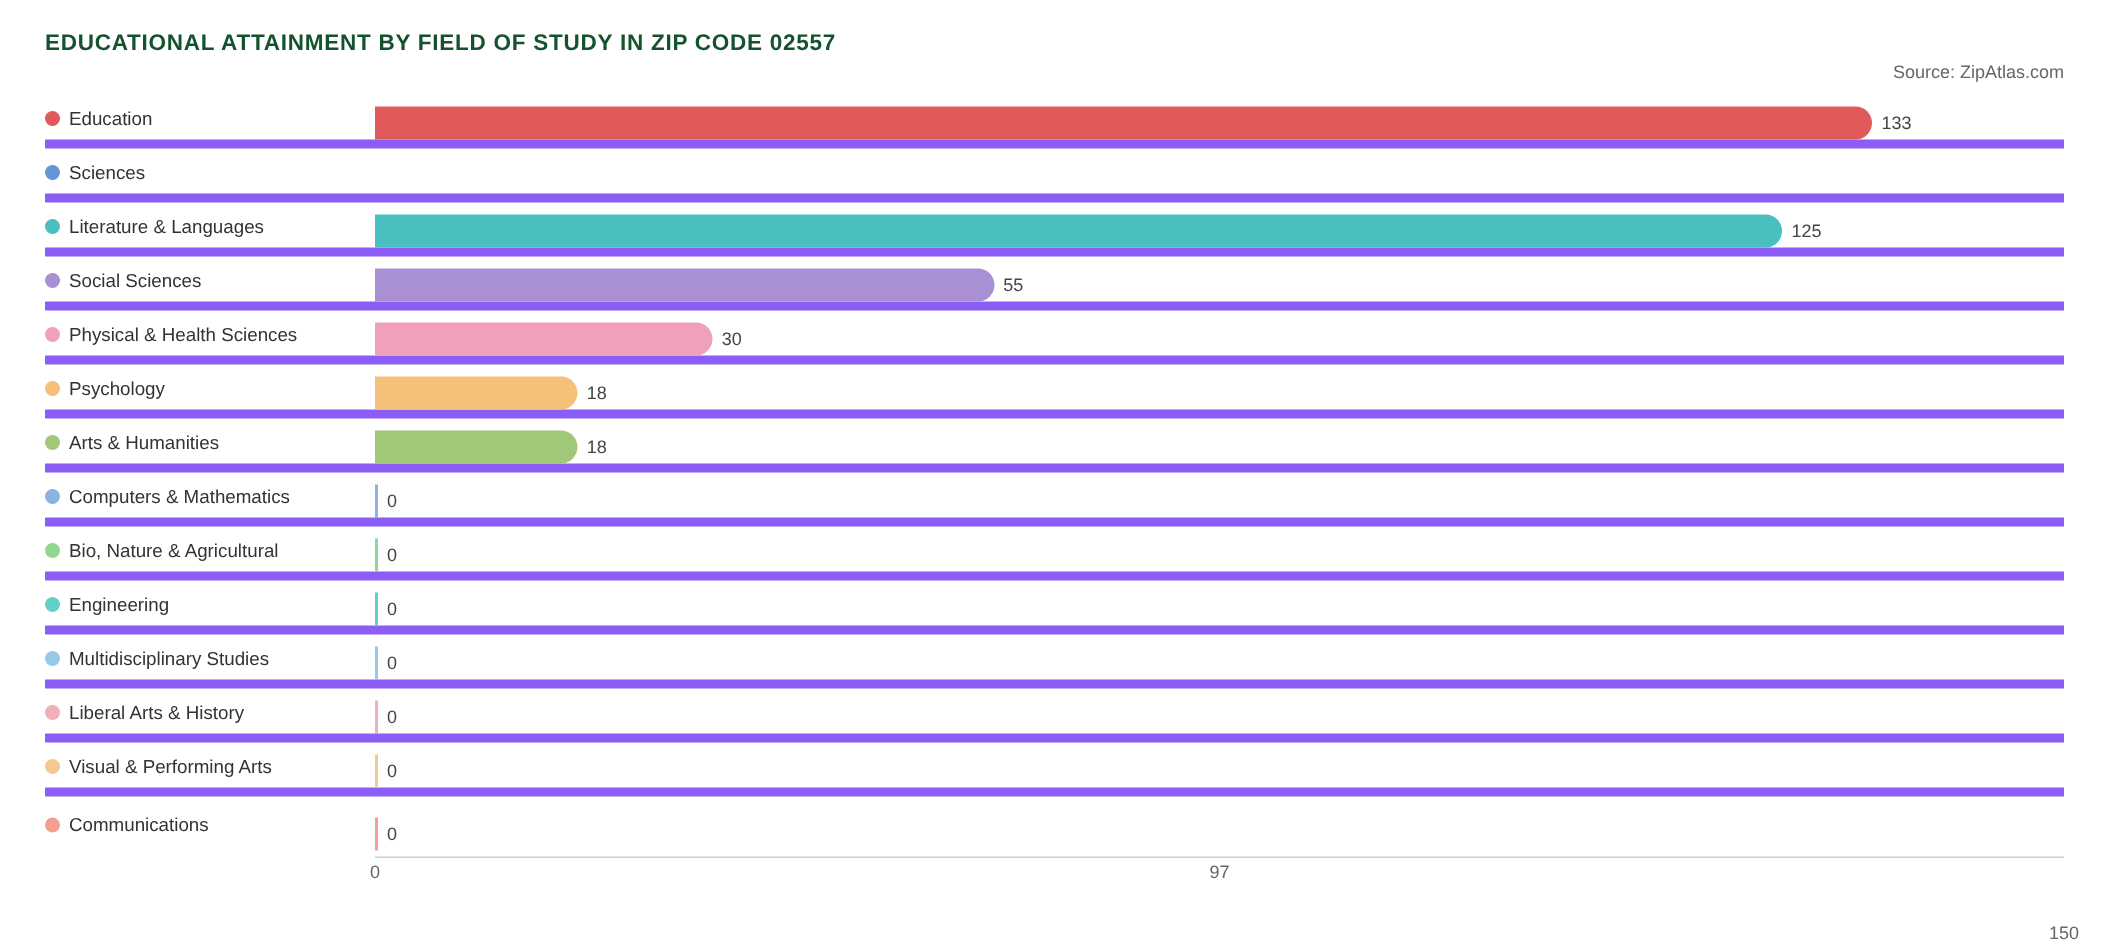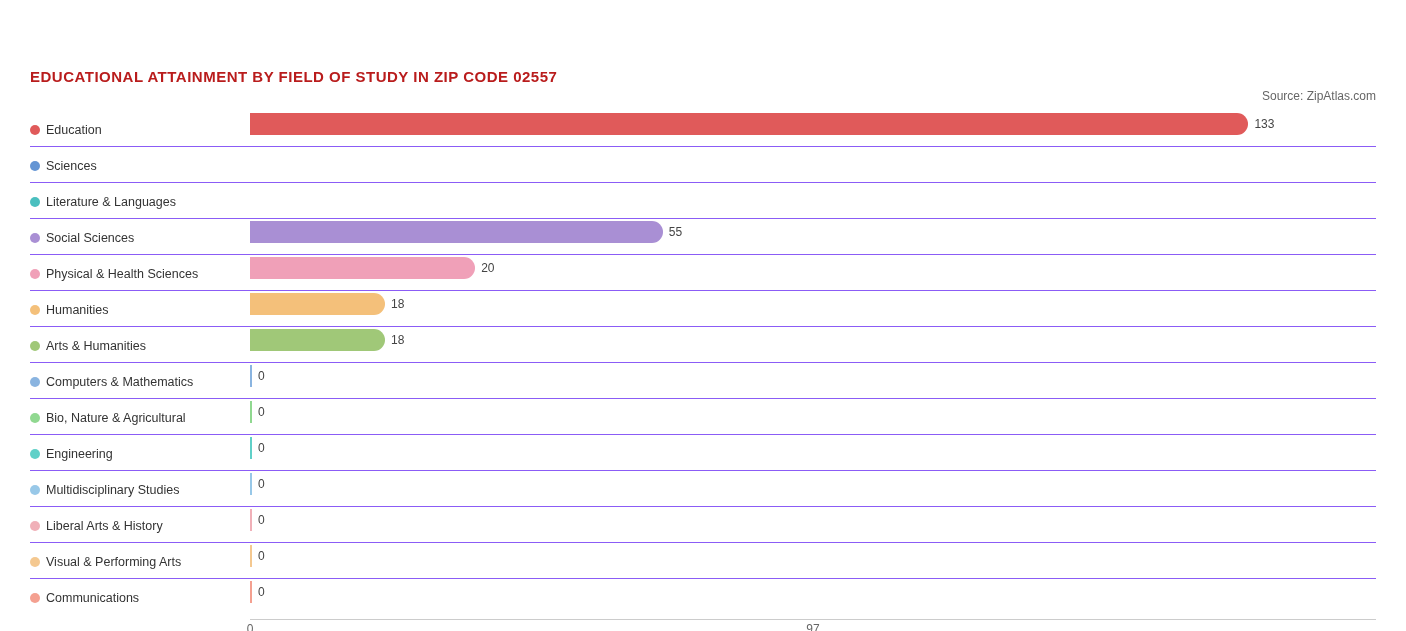--- a/index.html
+++ b/index.html
@@ -8,40 +8,39 @@
       background: #fff;
       width: 1406px;
       min-height: 631px;
       padding: 20px 30px;
     }
     .chart-title {
       font-size: 15px;
       font-weight: bold;
       letter-spacing: 0.5px;
       text-transform: uppercase;
-      color: #b91c1c;
+      color: #14532d;
       margin-bottom: 4px;
-      margin-top: 48px;
     }
     .source {
       font-size: 12px;
       color: #666;
       text-align: right;
       margin-bottom: 10px;
     }
     .chart-container {
       position: relative;
       width: 100%;
     }
     .bar-row {
       display: flex;
       align-items: center;
       margin-bottom: 2px;
       height: 34px;
-      border-bottom: 1px solid #8b5cf6;
+      border-bottom: 6px solid #8b5cf6;
     }
     .bar-row:last-child {
       border-bottom: none;
     }
     .bar-label {
       width: 220px;
       min-width: 220px;
       font-size: 12.5px;
       color: #333;
       display: flex;
@@ -53,21 +52,21 @@
       width: 10px;
       height: 10px;
       border-radius: 50%;
       flex-shrink: 0;
     }
     .bar-area {
       flex: 1;
       height: 100%;
       position: relative;
       display: flex;
-      align-items: flex-start;
+      align-items: flex-end;
     }
     .bar-track {
       width: 100%;
       height: 22px;
       position: relative;
     }
     .bar-fill {
       height: 22px;
       border-radius: 0 11px 11px 0;
       position: absolute;
@@ -129,20 +128,26 @@
         <div class="bar-label">
           <span class="label-dot" style="background: rgb(100, 149, 212);"></span>
           <span>Sciences</span>
         </div>
       </div>
       <div class="bar-row">
         <div class="bar-label">
           <span class="label-dot" style="background: rgb(74, 191, 191);"></span>
           <span>Literature &amp; Languages</span>
         </div>
+        <div class="bar-area">
+          <div class="bar-track">
+            <div class="bar-fill" style="background: rgb(74, 191, 191); width: 83.3333%;"></div>
+            <span class="bar-value" style="left: calc(83.3333% + 6px);">125</span>
+          </div>
+        </div>
       </div>
       <div class="bar-row">
         <div class="bar-label">
           <span class="label-dot" style="background: rgb(169, 143, 212);"></span>
           <span>Social Sciences</span>
         </div>
         <div class="bar-area">
           <div class="bar-track">
             <div class="bar-fill" style="background: rgb(169, 143, 212); width: 36.6667%;"></div>
             <span class="bar-value" style="left: calc(36.6667% + 6px);">55</span>
@@ -150,28 +155,28 @@
         </div>
       </div>
       <div class="bar-row">
         <div class="bar-label">
           <span class="label-dot" style="background: rgb(240, 160, 184);"></span>
           <span>Physical &amp; Health Sciences</span>
         </div>
         <div class="bar-area">
           <div class="bar-track">
             <div class="bar-fill" style="background: rgb(240, 160, 184); width: 20%;"></div>
-            <span class="bar-value" style="left: calc(20% + 6px);">20</span>
+            <span class="bar-value" style="left: calc(20% + 6px);">30</span>
           </div>
         </div>
       </div>
       <div class="bar-row">
         <div class="bar-label">
           <span class="label-dot" style="background: rgb(244, 192, 122);"></span>
-          <span>Humanities</span>
+          <span>Psychology</span>
         </div>
         <div class="bar-area">
           <div class="bar-track">
             <div class="bar-fill" style="background: rgb(244, 192, 122); width: 12%;"></div>
             <span class="bar-value" style="left: calc(12% + 6px);">18</span>
           </div>
         </div>
       </div>
       <div class="bar-row">
         <div class="bar-label">

